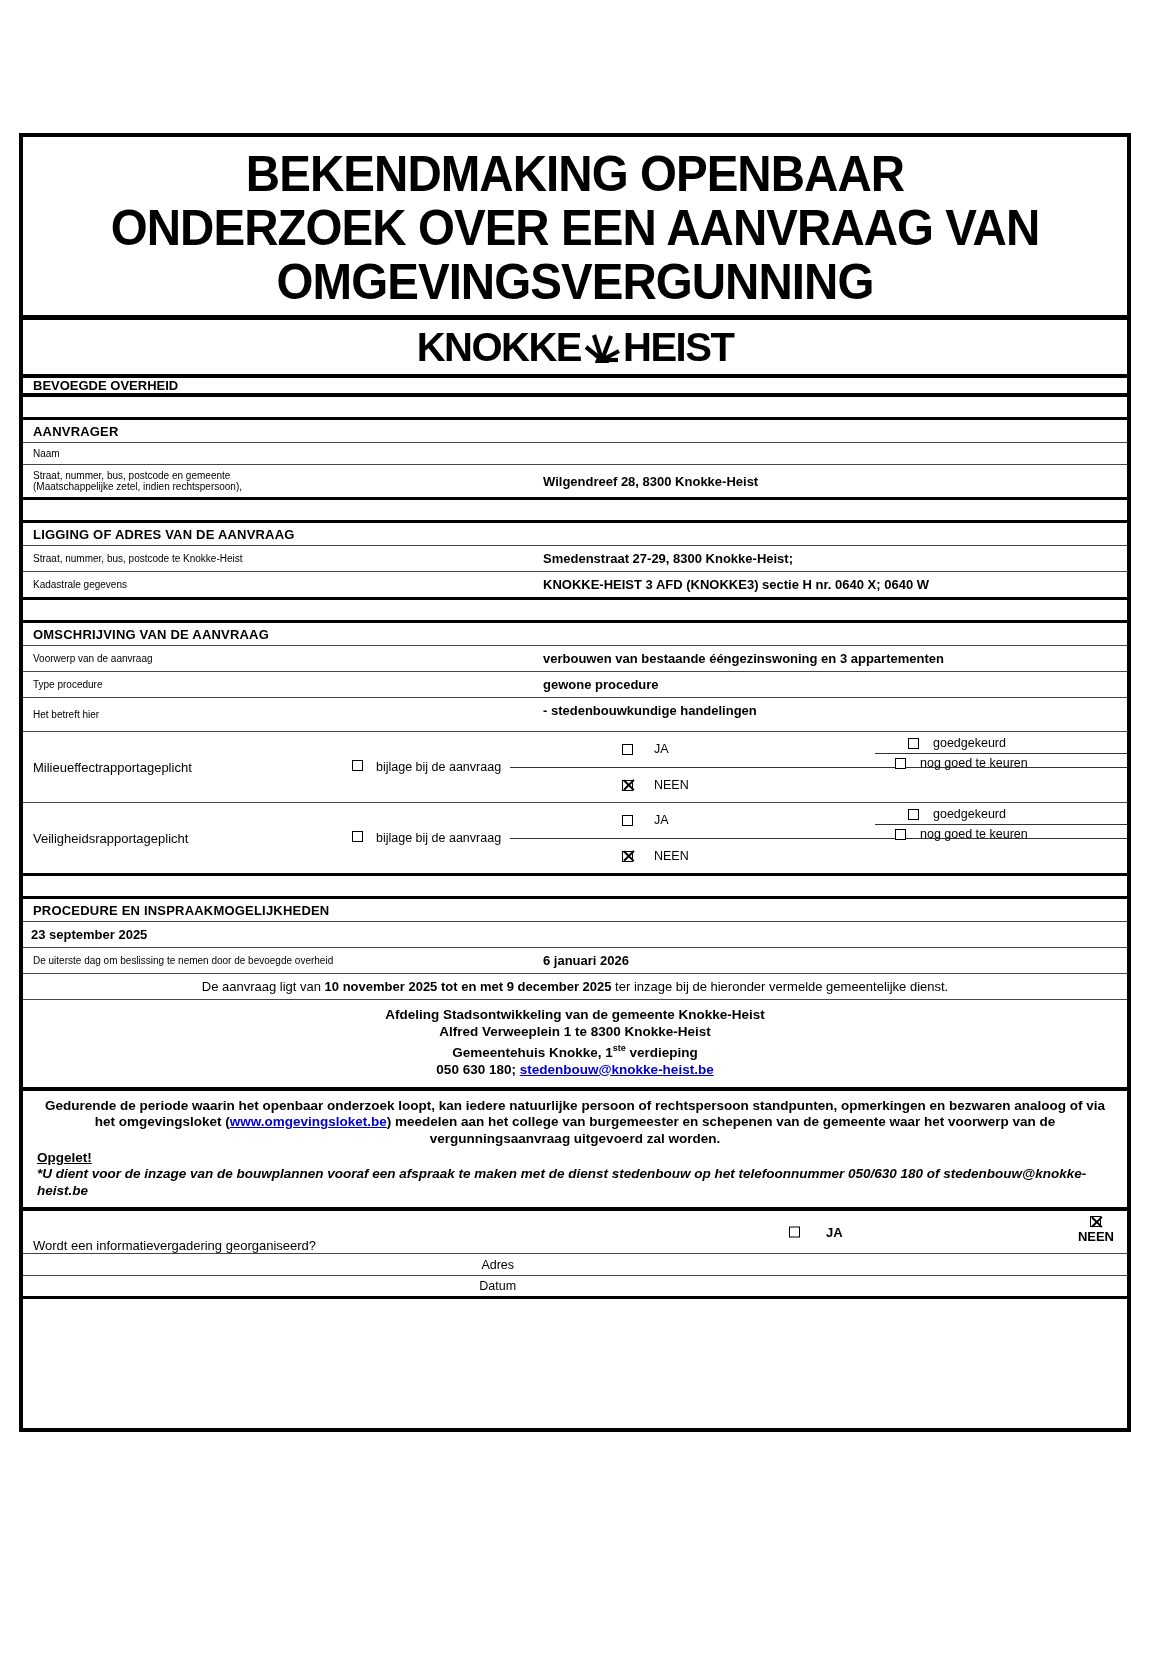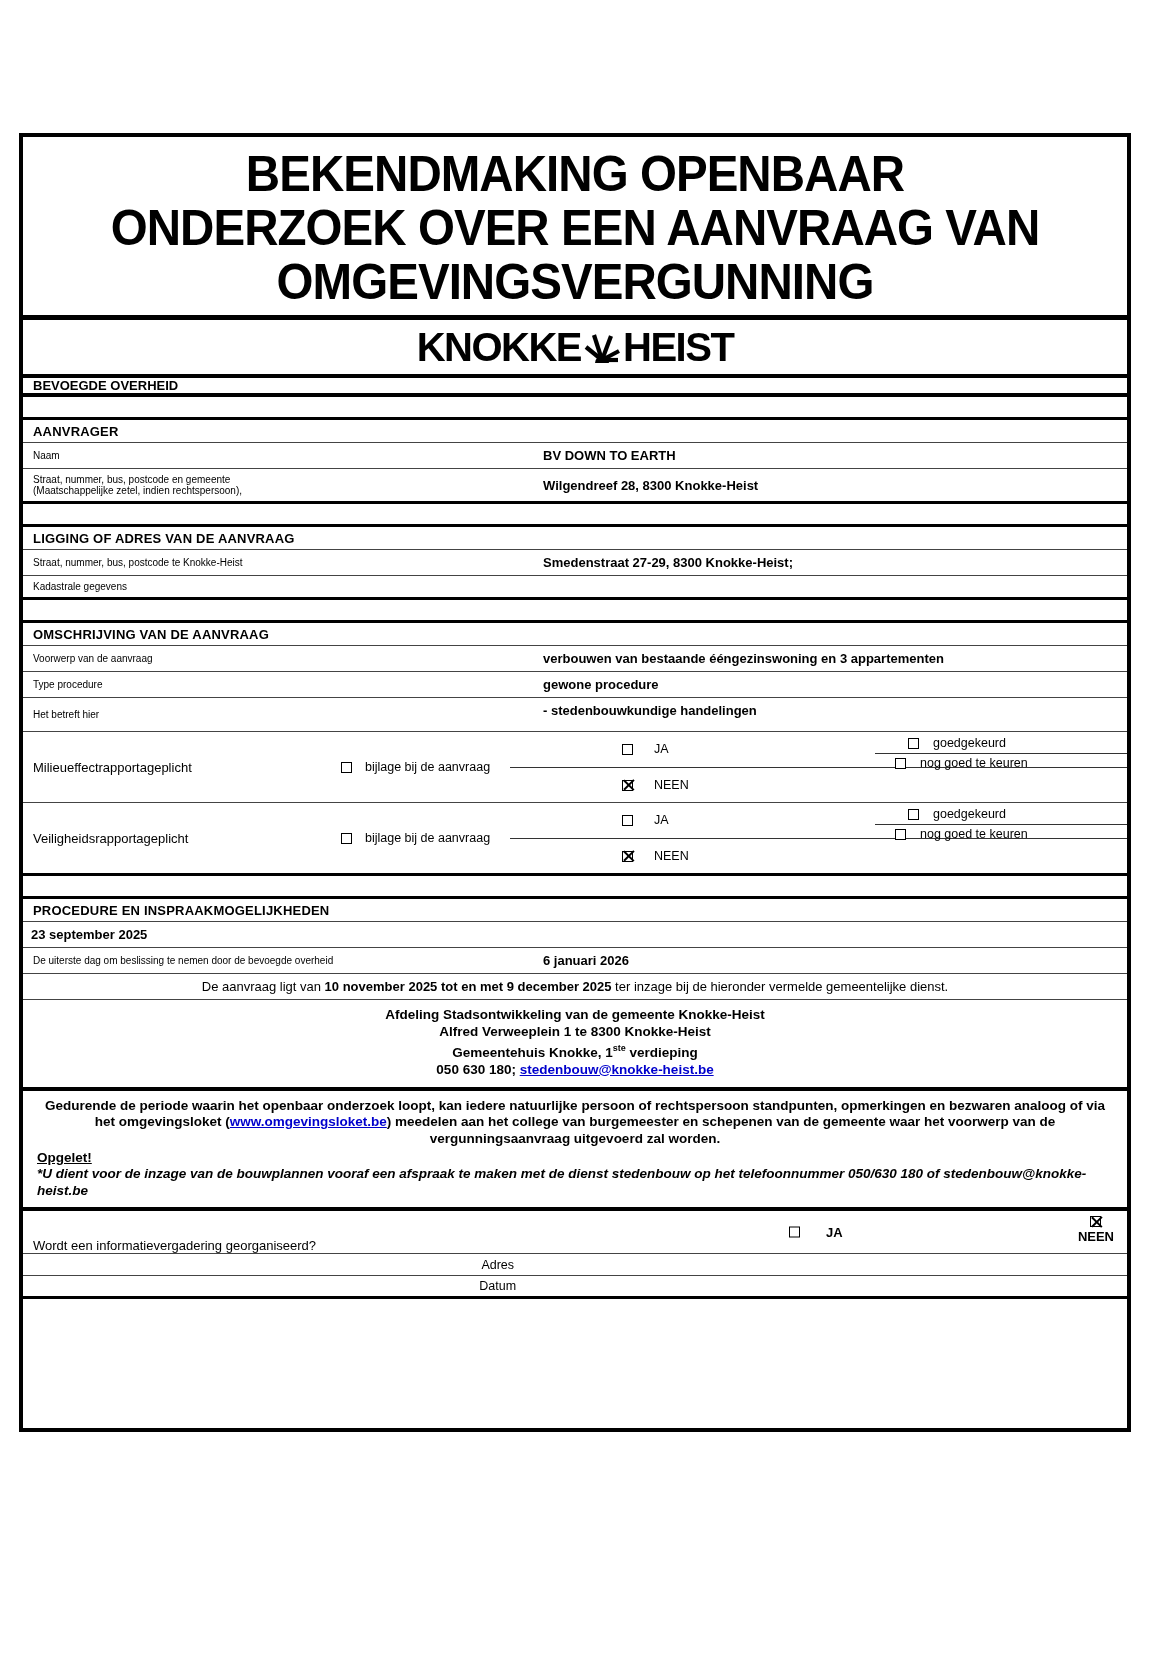--- a/index.html
+++ b/index.html
@@ -41,21 +41,21 @@
   .bv-left { width:512px; display:flex; align-items:center; padding-left:10px; font-weight:bold; font-size:13px; }
   .bv-right { flex:1; }
   .bv-opt { height:26px; display:flex; align-items:center; font-size:12.5px; }
   .bv-opt + .bv-opt { border-top:1px solid #444; }
   .bv-opt .cb { margin-left:33px; }
   .bv-opt .opt-label { margin-left:25px; }
 
   
   .plicht { position:relative; height:71px; border-top:1px solid #444; font-size:12.5px; }
   .pl-label { position:absolute; left:10px; top:50%; transform:translateY(-50%); font-size:13px; }
-  .pl-bijlage { position:absolute; left:305px; top:50%; transform:translateY(-50%); display:flex; align-items:center; }
+  .pl-bijlage { position:absolute; left:316px; top:50%; transform:translateY(-50%); display:flex; }
   .pl-bijlage span { margin-left:13px; }
   .pl-line { position:absolute; left:487px; right:0; top:35px; border-top:1.3px solid #333; }
   .pl-ja   { position:absolute; left:578px; top:10px; display:flex; align-items:center; }
   .pl-neen { position:absolute; left:578px; bottom:10px; display:flex; align-items:center; }
   .pl-ja span, .pl-neen span { margin-left:21px; }
   .pl-gline { position:absolute; right:0; left:calc(100% - 252px); top:21px; border-top:1.3px solid #333; }
   .pl-goed { position:absolute; left:calc(100% - 233px); top:4px; display:flex; align-items:center; }
   .pl-nog  { position:absolute; left:calc(100% - 246px); top:24px; display:flex; align-items:center; }
   .pl-goed span, .pl-nog span { margin-left:14px; }
 
@@ -114,39 +114,39 @@
   <div class="sec bv">
     <div class="bv-left">BEVOEGDE OVERHEID</div>
   </div>
 
   <div class="gap"></div>
 
   <div class="tbl">
     <div class="sec-h">AANVRAGER</div>
     <div class="trow" style="border-top:none;">
       <div class="cell-l">Naam</div>
-      <div class="cell-r">BV DOWN TO EARTH</div>
     </div>
     <div class="trow">
       <div class="cell-l">Straat, nummer, bus, postcode en gemeente
 (Maatschappelijke zetel, indien rechtspersoon),</div>
       <div class="cell-r">Wilgendreef 28, 8300 Knokke-Heist</div>
     </div>
   </div>
 
   <div class="gap"></div>
 
   <div class="tbl">
     <div class="sec-h">LIGGING OF ADRES VAN DE AANVRAAG</div>
     <div class="trow" style="border-top:none;">
       <div class="cell-l">Straat, nummer, bus, postcode te Knokke-Heist</div>
       <div class="cell-r">Smedenstraat 27-29, 8300 Knokke-Heist;</div>
     </div>
     <div class="trow">
       <div class="cell-l">Kadastrale gegevens</div>
+      <div class="cell-r">KNOKKE-HEIST 3 AFD (KNOKKE3) sectie H nr. 0640 X; 0640 W</div>
     </div>
   </div>
 
   <div class="gap"></div>
 
   <div class="tbl">
     <div class="sec-h">OMSCHRIJVING VAN DE AANVRAAG</div>
     <div class="trow" style="border-top:none;">
       <div class="cell-l">Voorwerp van de aanvraag</div>
       <div class="cell-r">verbouwen van bestaande ééngezinswoning en 3 appartementen</div>

